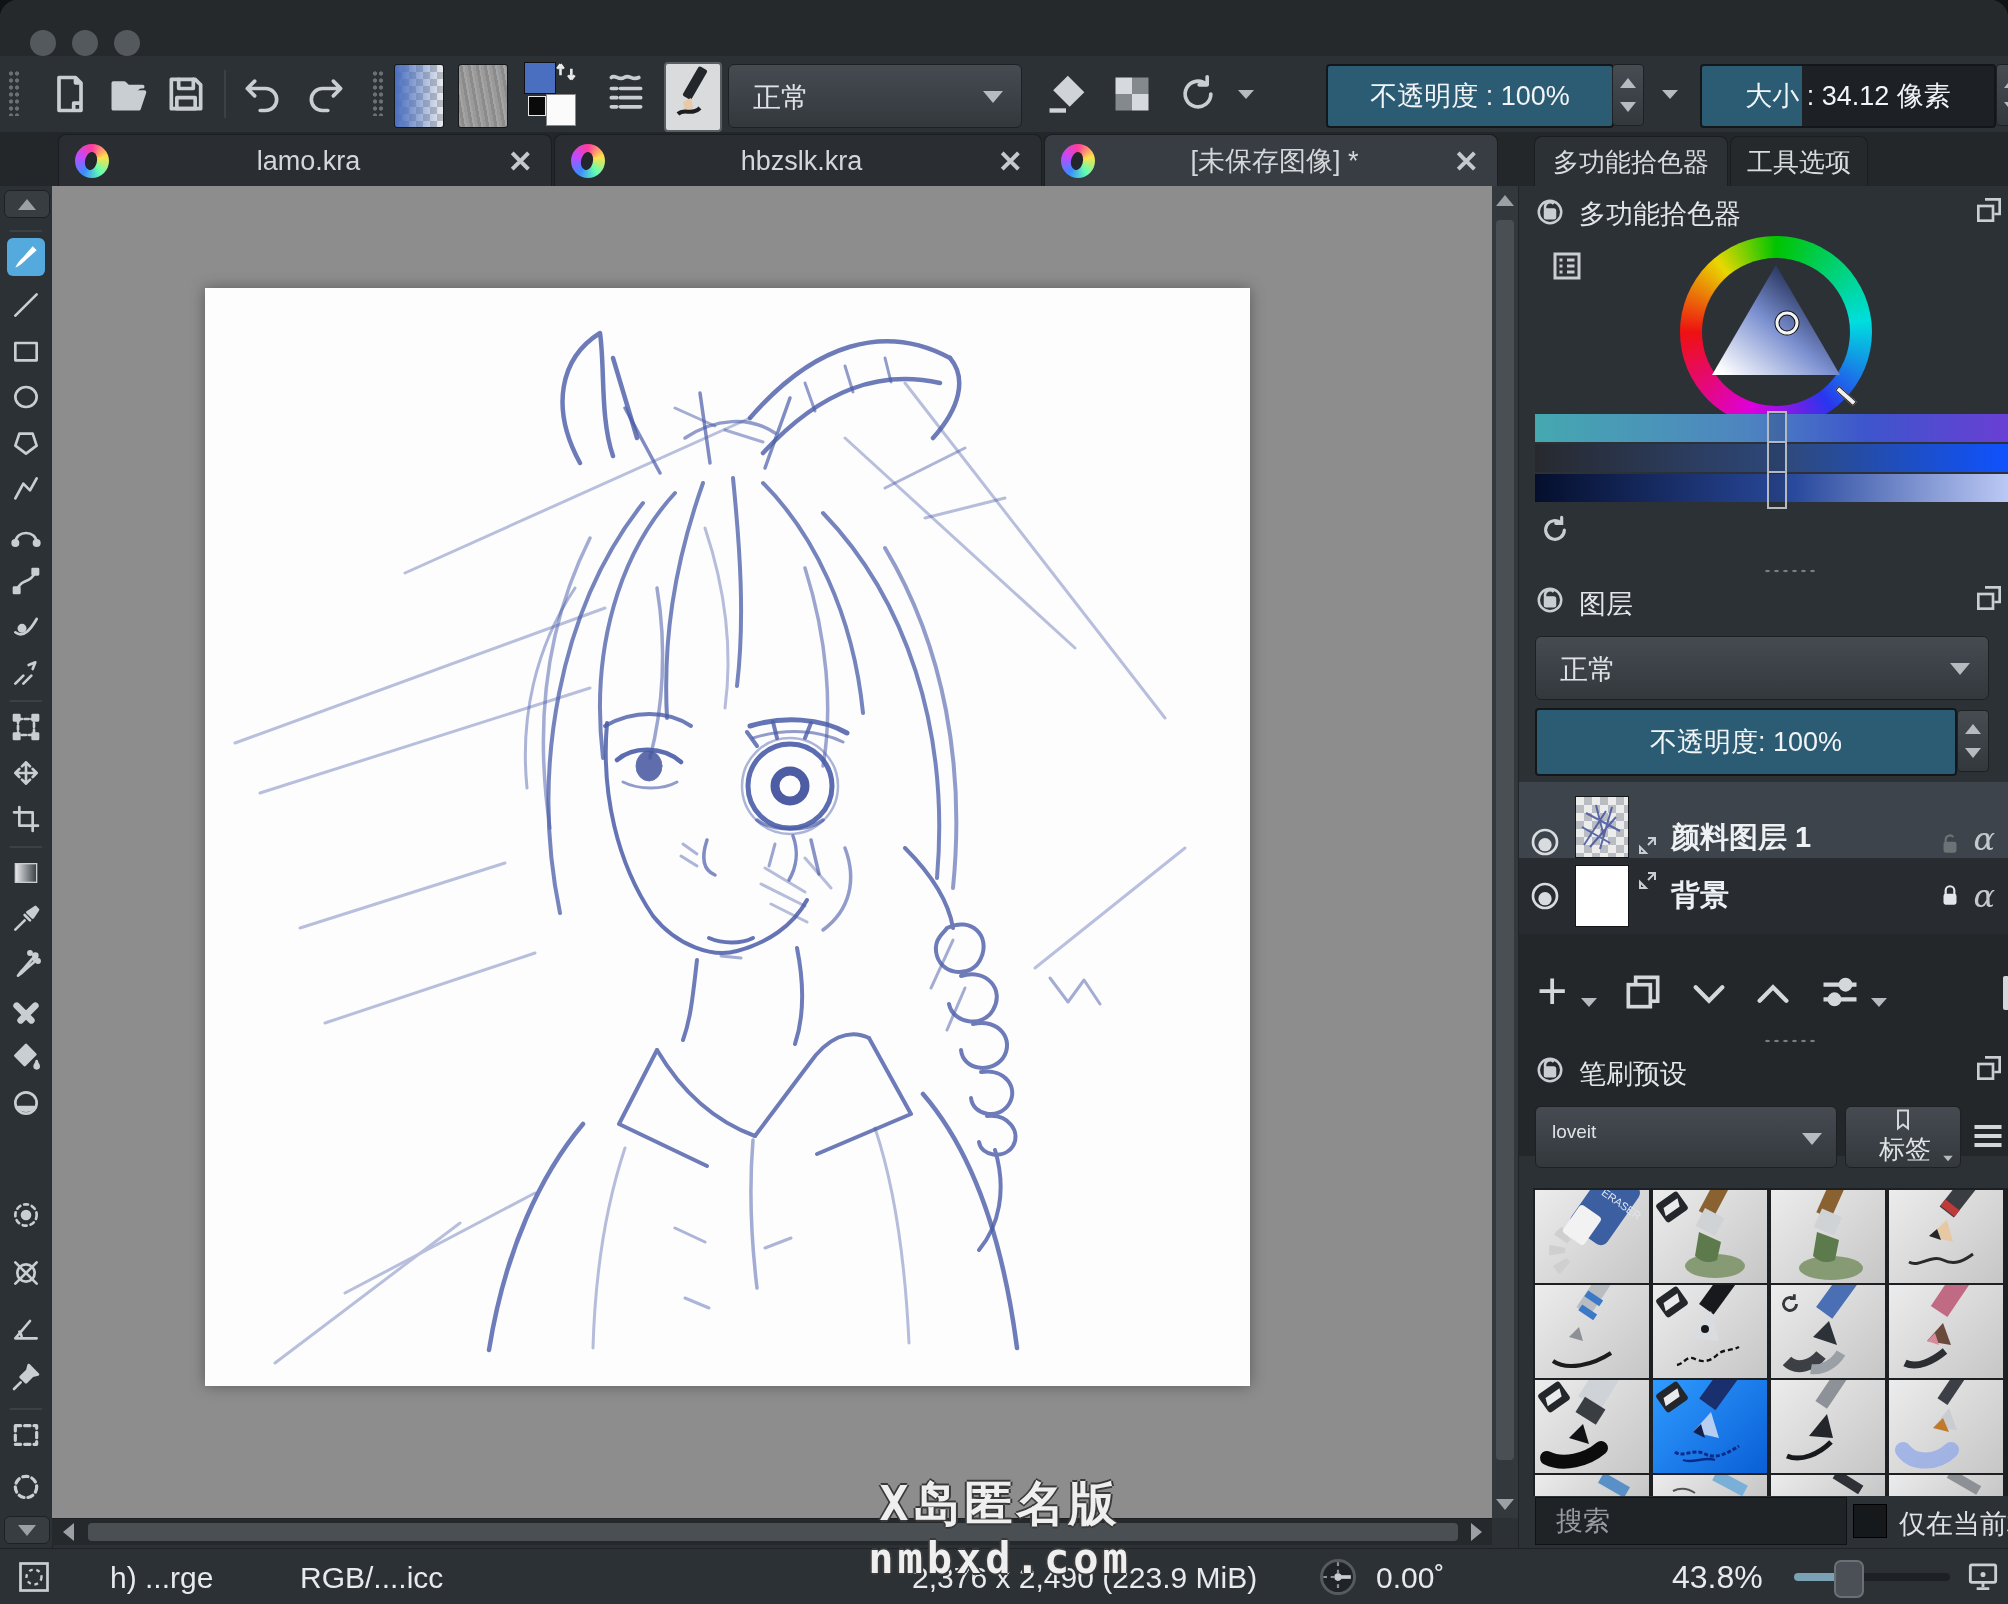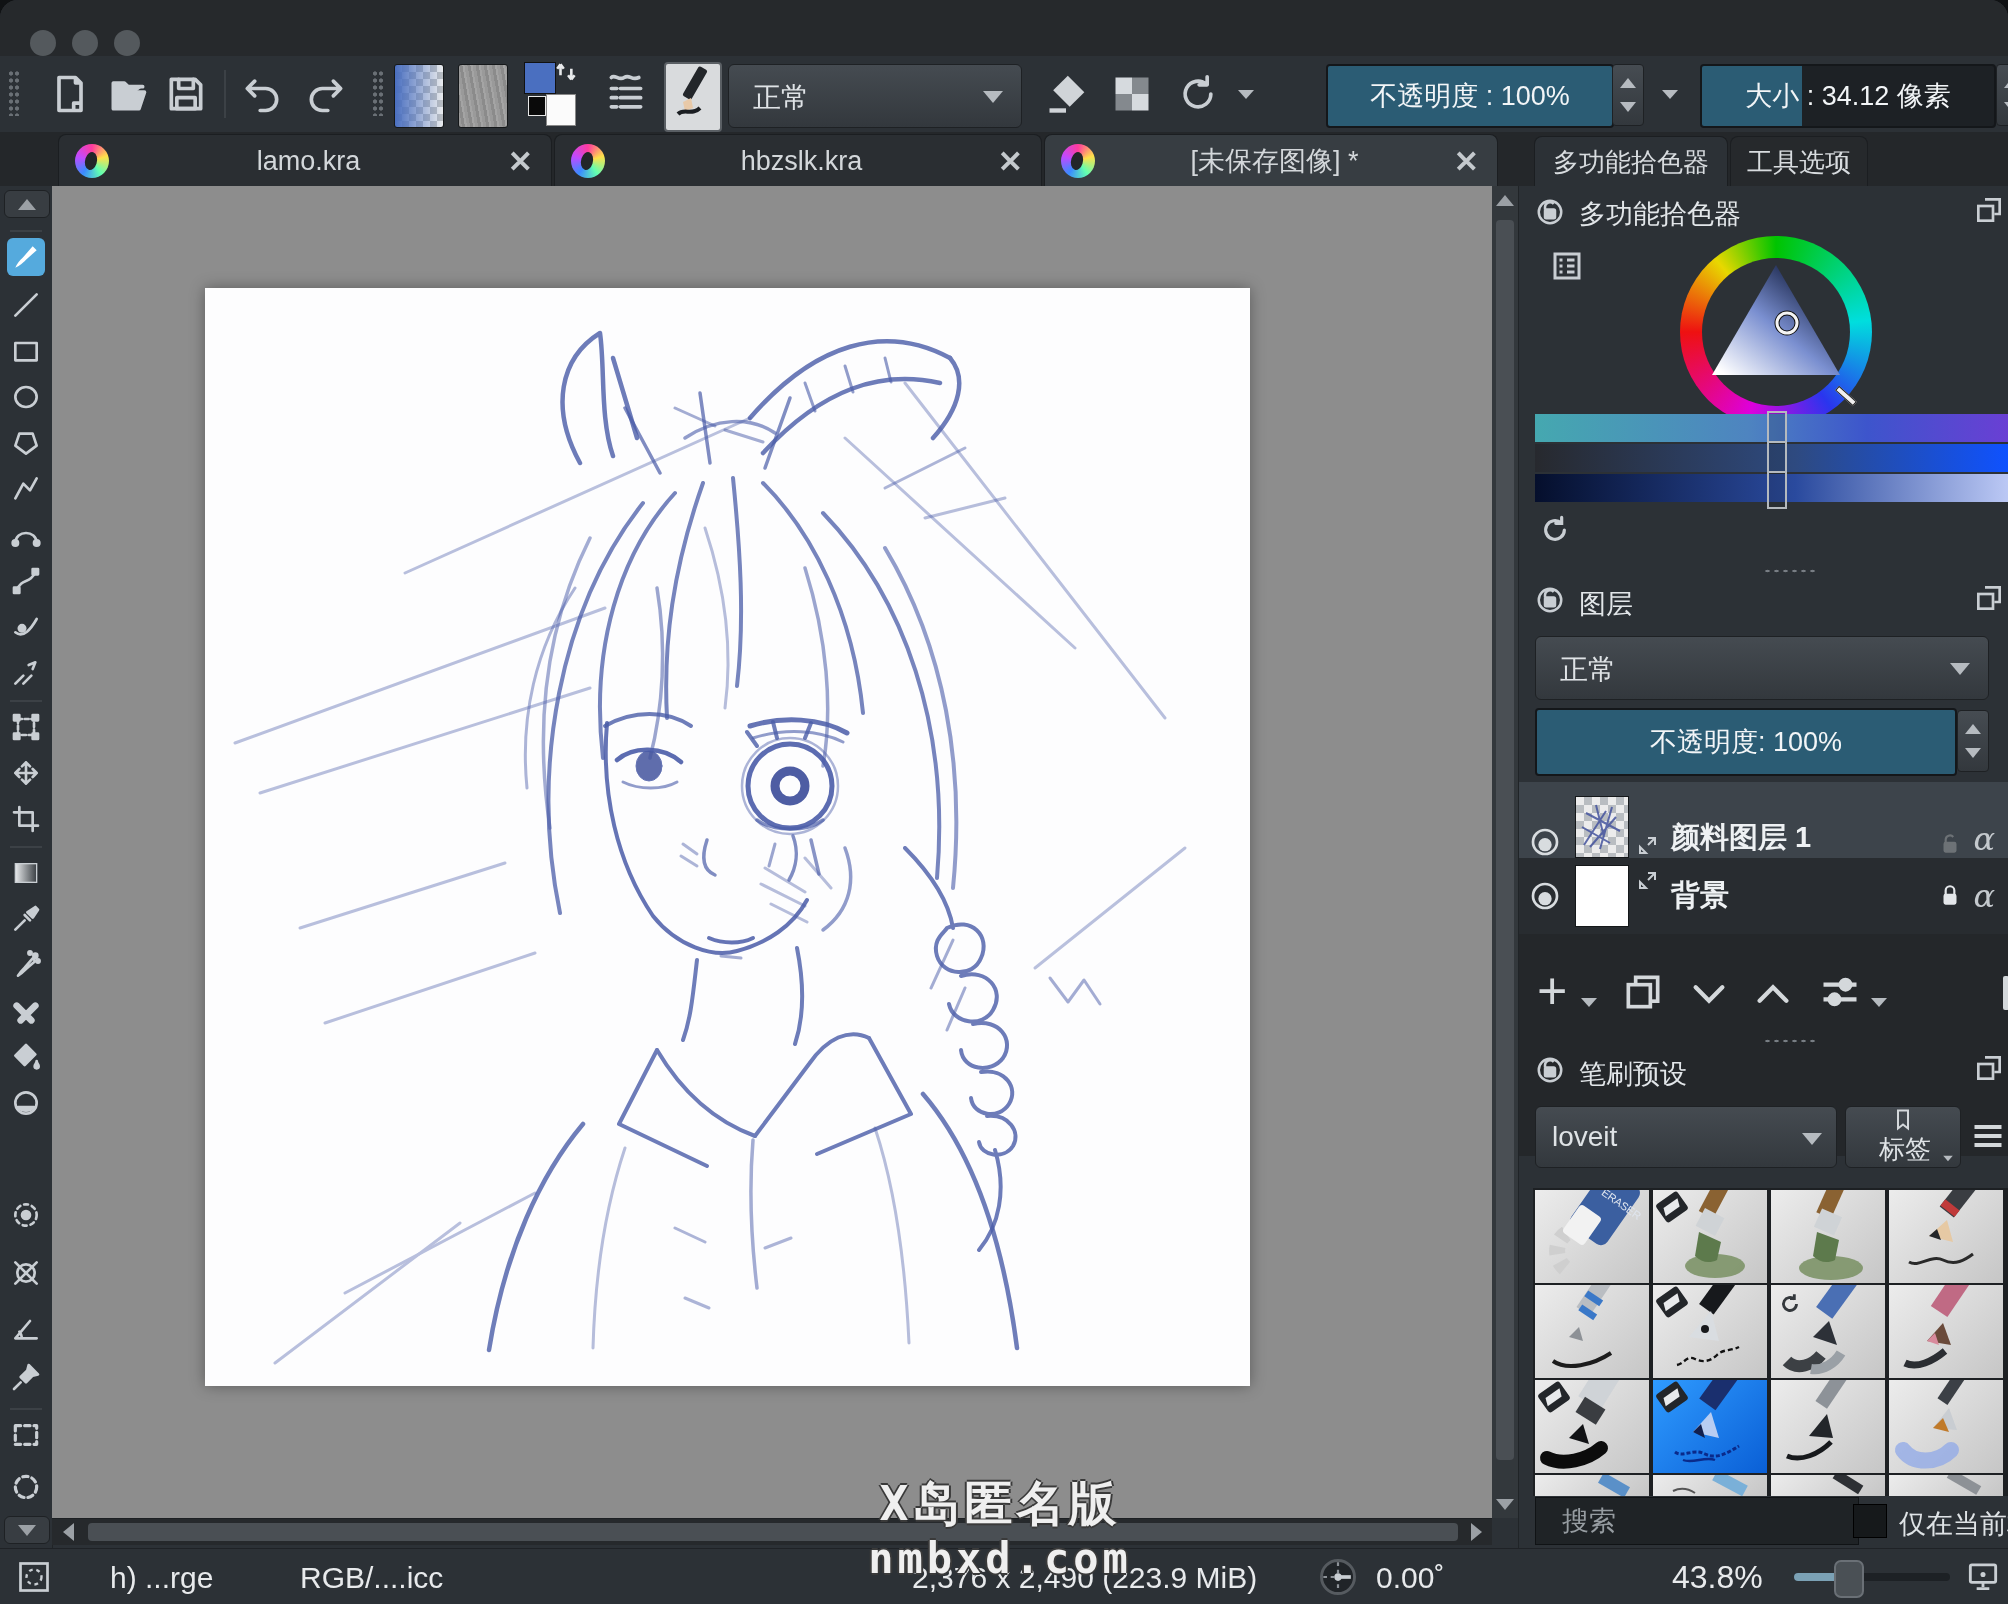--- a/index.html
+++ b/index.html
@@ -70,21 +70,21 @@
   .dots{position:absolute;width:52px;height:6px;background-image:radial-gradient(#787e84 2px,transparent 2.3px);background-size:9px 6px;}
   .lrow{position:absolute;left:0;width:490px;height:76px;display:flex;align-items:center;}
   .thumb{width:52px;height:60px;border:1px solid #15181a;margin-left:14px;}
   .checker{background-image:conic-gradient(#b9bdc1 0 25%,#ececec 0 50%,#b9bdc1 0 75%,#ececec 0);background-size:16px 16px;}
   .alpha{font-size:32px;color:#c4c9cd;font-style:italic;font-family:"DejaVu Serif",serif;}
   .cell{position:absolute;width:114px;height:93px;background:linear-gradient(135deg,#ececec,#c6c6c6);overflow:hidden;}
   .cell.sel{background:linear-gradient(135deg,#2f9bff,#0a5fd6);}
   .badge{position:absolute;left:6px;top:6px;width:26px;height:22px;background:#23262a;transform:rotate(-35deg);border-radius:3px;}
   .badge i{position:absolute;left:4px;top:7px;width:17px;height:8px;background:#e8eaec;transform:skewX(-20deg);}
   input.search{background:#1f2326;border:1px solid #101315;border-radius:0;color:#dfe3e6;font-size:27px;
-               font-family:Liberation Serif, serif;padding:0 26px;outline:none;}
+               font-family:Liberation Serif, serif;padding:0 20px;outline:none;}
   input.search::placeholder{color:#969ca1;}
   
   .status{left:0;top:1548px;width:2008px;height:56px;background:#2c3136;border-top:1px solid #1f2226;
           font-size:30px;color:#e8eaec;}
   .zslider{position:absolute;height:8px;background:#1d2125;border-radius:4px;}
   .zfill{position:absolute;height:8px;background:#7ba1b5;border-radius:4px;}
   .zhandle{position:absolute;width:26px;height:34px;background:#4a5055;border:2px solid #6a7076;border-radius:7px;}
   
   .wm{position:absolute;font-family:"DejaVu Sans Mono",monospace;font-weight:bold;color:#efefef;text-align:center;
       text-shadow:2px 0 0 #3a3a3a,-2px 0 0 #3a3a3a,0 2px 0 #3a3a3a,0 -2px 0 #3a3a3a;letter-spacing:4px;}
@@ -671,21 +671,21 @@
       </svg>
     <span class="dtitle" style="left:60px;top:870px;">笔刷预设</span>
     <svg class="abs" style="left:454px;top:866px;" width="32" height="32" viewBox="0 0 24 24">
       <g stroke="#c9ced3" stroke-width="2" fill="none">
           <path d="M9 4h11v11h-4"></path>
           <rect x="4" y="9" width="11" height="11"></rect>
         </g>
       </svg>
 
     <div class="abs dd" style="left:16px;top:920px;width:300px;height:60px;">
-      <span class="txt" style="left:16px;top:14px;font-size:28px;">loveit</span>
+      <span class="txt" style="left:16px;top:14px;font-size:19px;">loveit</span>
       <div class="abs caret" style="right:14px;top:26px;"></div>
     </div>
     <div class="abs dd" style="left:326px;top:920px;width:114px;height:60px;display:flex;align-items:center;justify-content:center;flex-direction:column;">
       <svg width="24" height="26" viewBox="0 0 24 24">
           <path d="M7 3h10v18l-5-4-5 4z" stroke="#d4d8db" stroke-width="2" fill="none"></path>
         </svg>
       <span style="font-size:26px;margin-left:4px;">标签</span>
       <div class="abs caret sm" style="right:4px;bottom:4px;transform:scale(0.6);"></div>
     </div>
     <svg class="abs" style="left:450px;top:932px;" width="38" height="36" viewBox="0 0 24 24">

